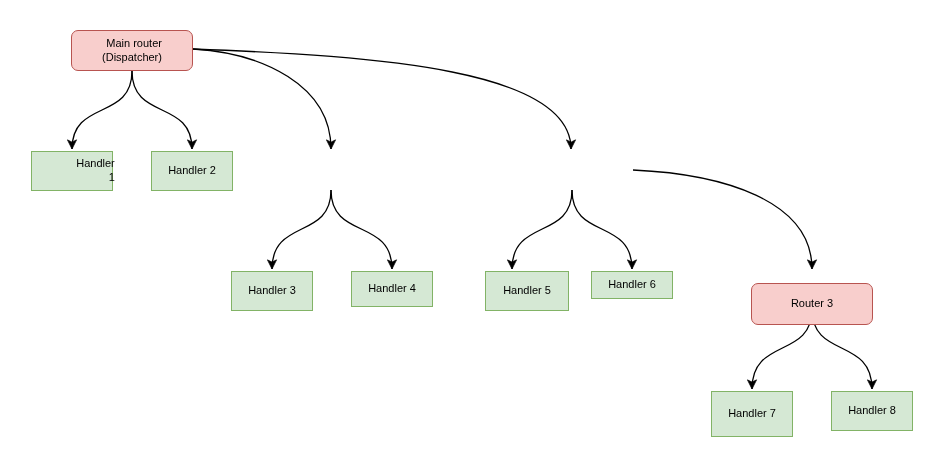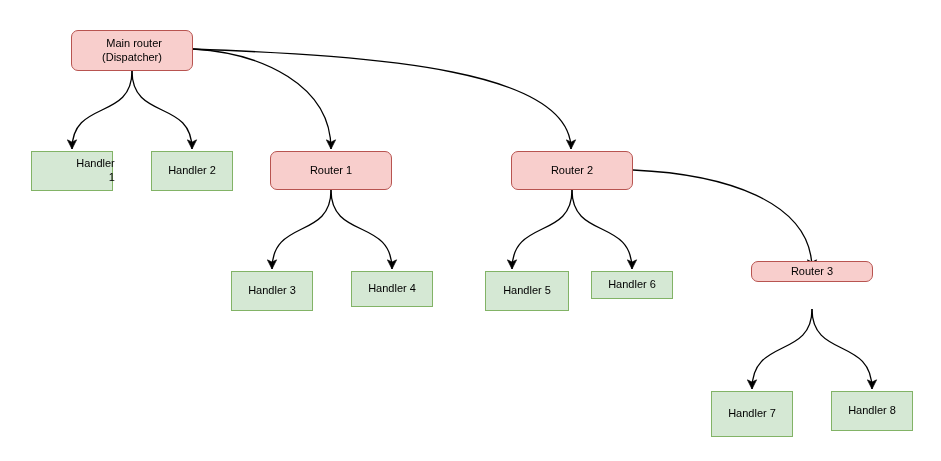--- a/index.html
+++ b/index.html
@@ -51,21 +51,21 @@
   
   #n-main     { left: 71px;  top: 30px;  width: 122px; height: 41px; }
   #n-h1       { left: 31px;  top: 151px; width: 82px;  height: 40px; padding-left: 47px; }
   #n-h2       { left: 151px; top: 151px; width: 82px;  height: 40px; }
   #n-r1       { left: 270px; top: 151px; width: 122px; height: 39px; }
   #n-r2       { left: 511px; top: 151px; width: 122px; height: 39px; }
   #n-h3       { left: 231px; top: 271px; width: 82px;  height: 40px; }
   #n-h4       { left: 351px; top: 271px; width: 82px;  height: 36px; }
   #n-h5       { left: 485px; top: 271px; width: 84px;  height: 40px; }
   #n-h6       { left: 591px; top: 271px; width: 82px;  height: 28px; }
-  #n-r3       { left: 751px; top: 261px; width: 122px; height: 21px; }
+  #n-r3       { left: 751px; top: 283px; width: 122px; height: 42px; }
   #n-h7       { left: 711px; top: 391px; width: 82px;  height: 46px; }
   #n-h8       { left: 831px; top: 391px; width: 82px;  height: 40px; }
 </style>
 </head>
 <body>
 
 <div class="canvas">
 
   <svg class="edges" width="941" height="461" viewBox="0 0 941 461" xmlns="http://www.w3.org/2000/svg">
     <defs>
@@ -85,22 +85,20 @@
     <path class="edge" d="M 812 309 C 812 359, 752 337, 752 389" marker-end="url(#arrow)"></path>
     <path class="edge" d="M 812 309 C 812 359, 872 337, 872 389" marker-end="url(#arrow)"></path>
   </svg>
 
   <div id="n-main" class="node router">Main router
 (Dispatcher)</div>
 
   <div id="n-h1" class="node handler">Handler 1</div>
   <div id="n-h2" class="node handler">Handler 2</div>
 
-  <div id="n-r1" class="node router">Router 1</div>
-  <div id="n-r2" class="node router">Router 2</div>
 
   <div id="n-h3" class="node handler">Handler 3</div>
   <div id="n-h4" class="node handler">Handler 4</div>
   <div id="n-h5" class="node handler">Handler 5</div>
   <div id="n-h6" class="node handler">Handler 6</div>
 
   <div id="n-r3" class="node router">Router 3</div>
 
   <div id="n-h7" class="node handler">Handler 7</div>
   <div id="n-h8" class="node handler">Handler 8</div>

